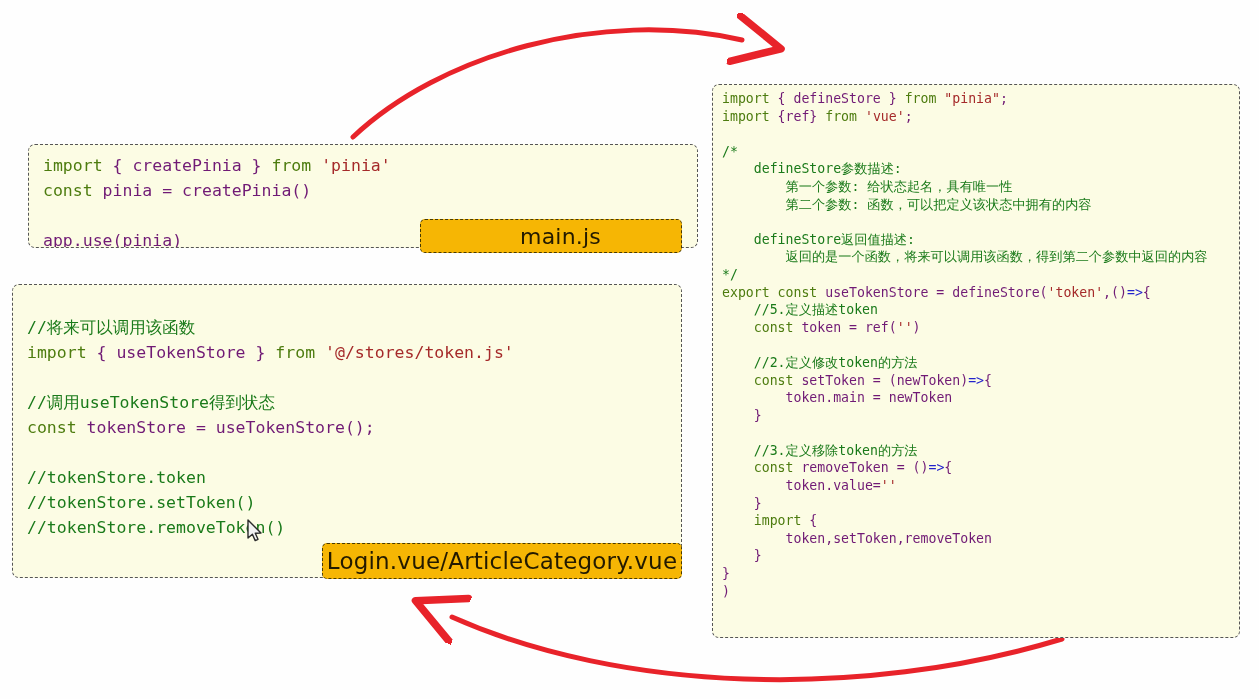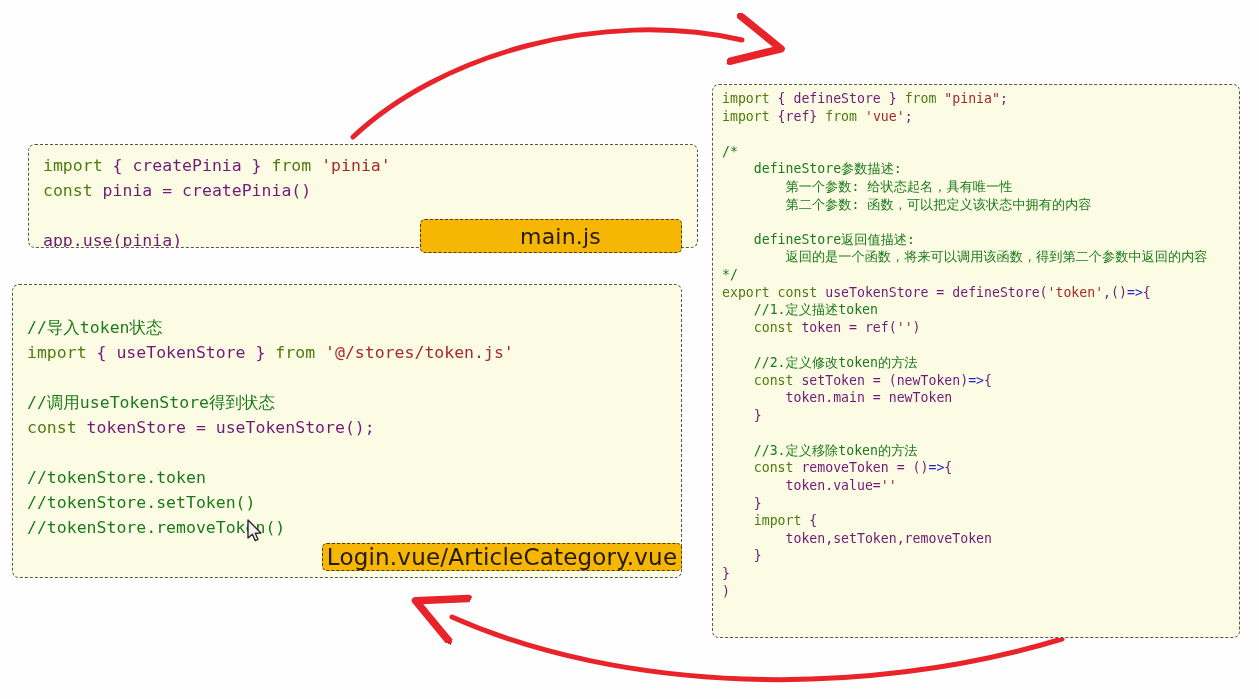--- a/index.html
+++ b/index.html
@@ -110,21 +110,21 @@
     top: 219px;
     width: 262px;
     height: 34px;
     font-size: 22px;
     padding-left: 19px;
   }
   #tag-login {
     left: 322px;
     top: 543px;
     width: 360px;
-    height: 28px;
+    height: 36px;
     font-size: 23px;
   }
   #tag-token {
     left: 1031px;
     top: 603px;
     width: 211px;
     height: 36px;
     font-size: 22px;
   }
 
@@ -168,21 +168,21 @@
   </svg>
 
   <div class="code-panel" id="panel-main">
     <div class="code-body"><span class="kw">import</span><span class="pl"> { createPinia } </span><span class="kw">from</span><span class="pl"> </span><span class="str">'pinia'</span>
 <span class="kw">const</span><span class="pl"> pinia = createPinia()</span>
 
 <span class="pl">app.use(pinia)</span></div>
   </div>
 
   <div class="code-panel" id="panel-login">
-    <div class="code-body"><span class="cmt">//导入token状态</span>
+    <div class="code-body"><span class="cmt">//将来可以调用该函数</span>
 <span class="kw">import</span><span class="pl"> { useTokenStore } </span><span class="kw">from</span><span class="pl"> </span><span class="str">'@/stores/token.js'</span>
 
 <span class="cmt">//调用useTokenStore得到状态</span>
 <span class="kw">const</span><span class="pl"> tokenStore = useTokenStore();</span>
 
 <span class="cmt">//tokenStore.token</span>
 <span class="cmt">//tokenStore.setToken()</span>
 <span class="cmt">//tokenStore.removeToken()</span></div>
   </div>
 
@@ -192,21 +192,21 @@
 
 <span class="cmt">/*</span>
 <span class="cmt">    defineStore参数描述:</span>
 <span class="cmt">        第一个参数: 给状态起名，具有唯一性</span>
 <span class="cmt">        第二个参数: 函数，可以把定义该状态中拥有的内容</span>
 
 <span class="cmt">    defineStore返回值描述:</span>
 <span class="cmt">        返回的是一个函数，将来可以调用该函数，得到第二个参数中返回的内容</span>
 <span class="cmt">*/</span>
 <span class="kw">export const</span><span class="pl"> useTokenStore = defineStore(</span><span class="str">'token'</span><span class="pl">,()</span><span class="op">=&gt;</span><span class="pl">{</span>
-<span class="cmt">    //1.定义描述token</span>
+<span class="cmt">    //5.定义描述token</span>
 <span class="pl">    </span><span class="kw">const</span><span class="pl"> token = ref(</span><span class="str">''</span><span class="pl">)</span>
 
 <span class="cmt">    //2.定义修改token的方法</span>
 <span class="pl">    </span><span class="kw">const</span><span class="pl"> setToken = (newToken)</span><span class="op">=&gt;</span><span class="pl">{</span>
 <span class="pl">        token.main = newToken</span>
 <span class="pl">    }</span>
 
 <span class="cmt">    //3.定义移除token的方法</span>
 <span class="pl">    </span><span class="kw">const</span><span class="pl"> removeToken = ()</span><span class="op">=&gt;</span><span class="pl">{</span>
 <span class="pl">        token.value=</span><span class="str">''</span>

